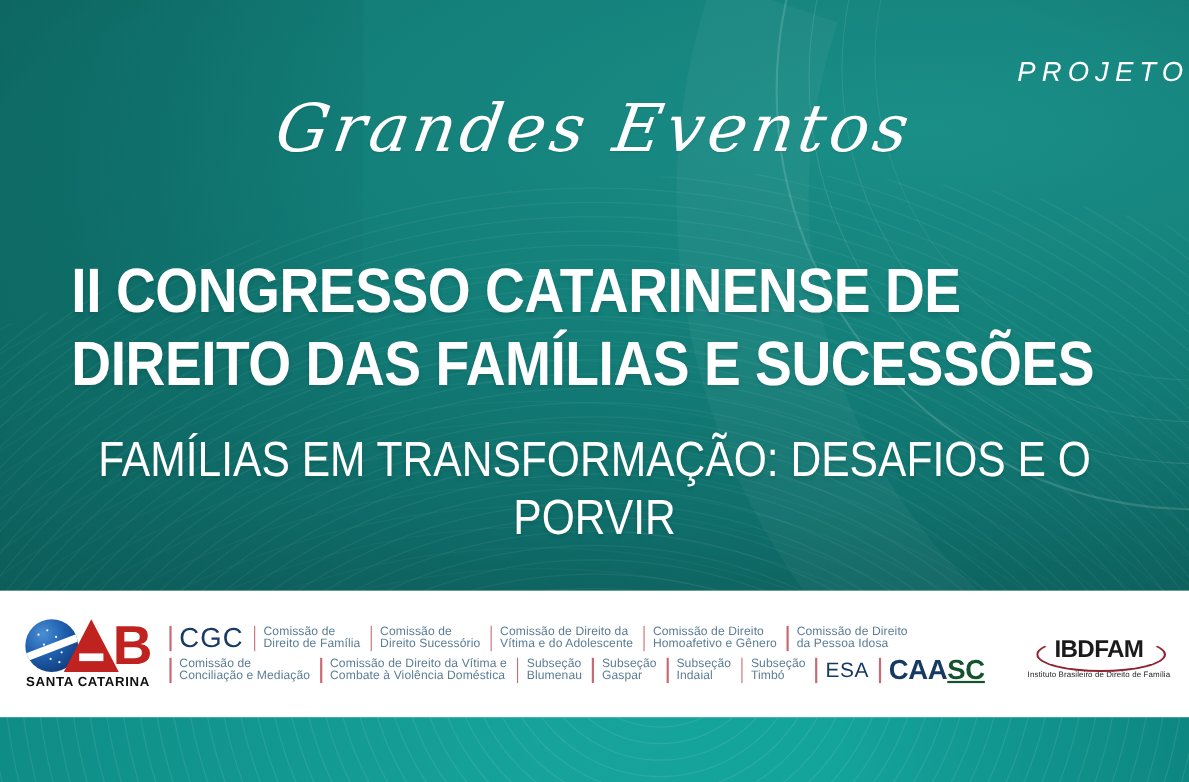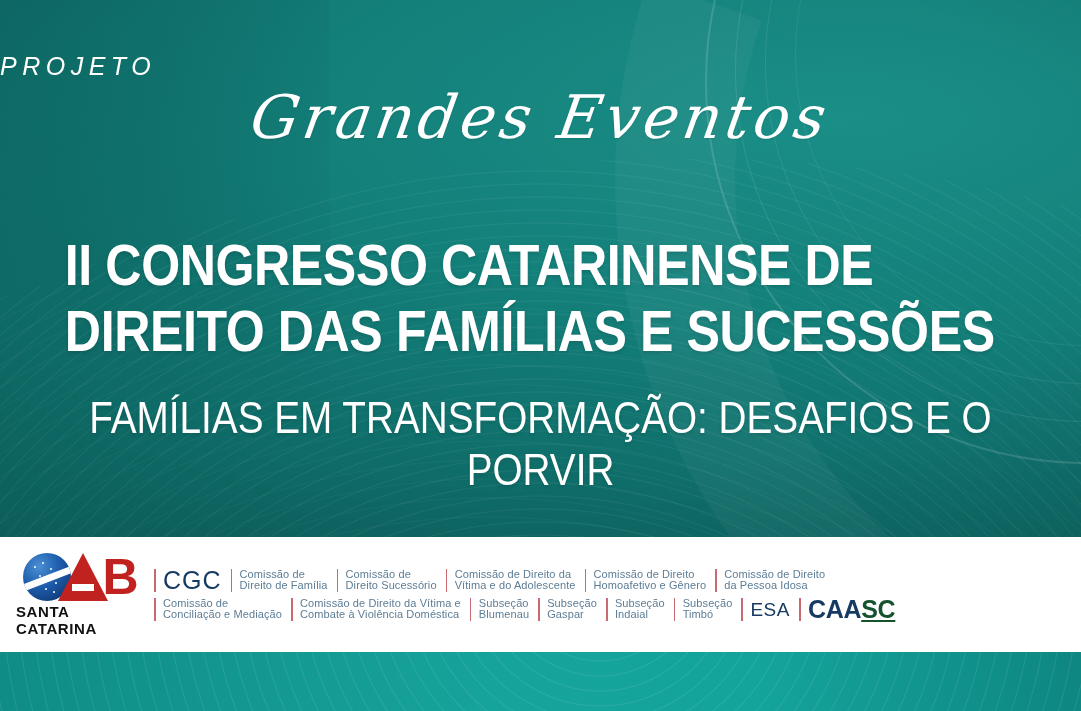--- a/index.html
+++ b/index.html
@@ -91,21 +91,21 @@
     opacity:.7;
   }
   .hero-vignette{
     position:absolute;inset:0;
     background:radial-gradient(120% 110% at 50% 40%,rgba(0,0,0,0) 45%,rgba(0,0,0,.16) 100%);
   }
 
   
   .hero-text{position:absolute;inset:0;}
   .projeto{
-    position:absolute;top:52px;left:0;width:1081px;text-align:left;
+    position:absolute;top:52px;left:0;width:1081px;text-align:right;
     color:#ffffff;font-size:25px;font-style:italic;font-weight:400;
     letter-spacing:5.5px;
     font-family:"Liberation Sans",sans-serif;
   }
   .script{
     position:absolute;top:82px;left:0;width:1081px;text-align:center;
     color:#ffffff;
     font-family:"DejaVu Serif",serif;
     font-size:60px;font-style:italic;font-weight:400;
     letter-spacing:4px;
@@ -159,21 +159,21 @@
     border-bottom:48px solid #c0231f;margin-left:-13px;position:relative;
   }
   .oab-a:after{
     content:"";position:absolute;left:-11px;top:31px;width:22px;height:7px;background:#ffffff;
   }
   .oab-b{
     margin-left:-6px;color:#c0231f;font-weight:700;font-size:50px;line-height:48px;
     font-family:"Liberation Sans",sans-serif;letter-spacing:-2px;
   }
   .oab-sc{
-    font-size:15px;font-weight:700;color:#111111;letter-spacing:.6px;margin-top:1px;
+    font-size:12px;font-weight:700;color:#111111;letter-spacing:.6px;margin-top:1px;
     font-family:"Liberation Sans",sans-serif;
   }
 
   
   .comms{flex:1 1 auto;display:flex;flex-direction:column;gap:4px;min-width:0;}
   .comm-row{display:flex;align-items:stretch;gap:0;}
   .comm{
     position:relative;padding:0 9px;display:flex;align-items:center;
   }
   .comm:before{
@@ -332,20 +332,27 @@
           </div>
           <div class="comm">
             <span class="esa">ESA</span>
           </div>
           <div class="comm">
             <span class="caasc"><span class="caa">CAA</span><span class="sc">SC</span></span>
           </div>
         </div>
       </div>
 
+      <div class="ibdfam">
+        <div class="ibdfam-mark">
+          <div class="ibdfam-swoosh"></div>
+          <span class="ibdfam-word">IBDFAM</span>
+        </div>
+        <div class="ibdfam-tag">Instituto Brasileiro de Direito de Família</div>
+      </div>
 
     </div>
   </div>
 
   <div class="bottom-bar">
     <div class="bsweep"></div>
   </div>
 
 </div>
 

